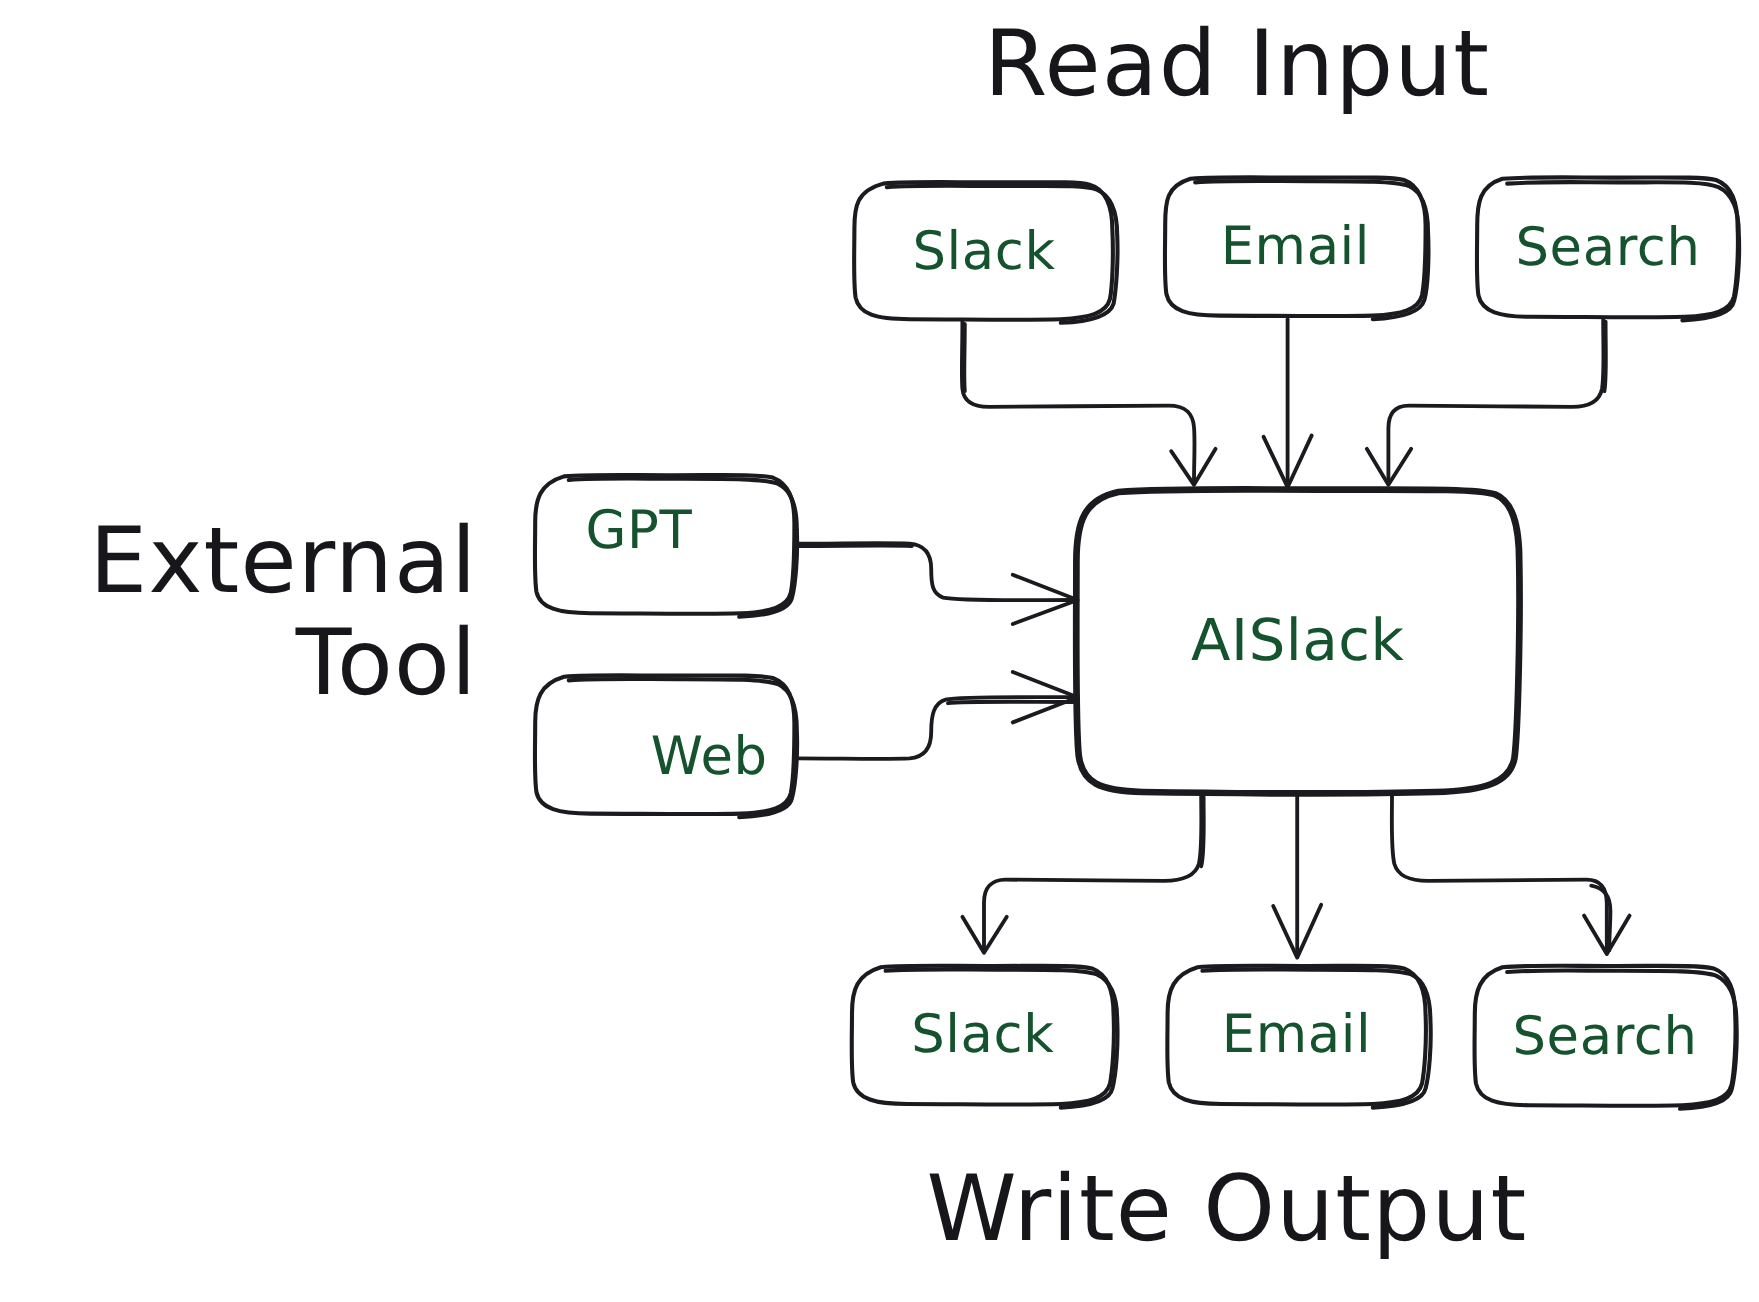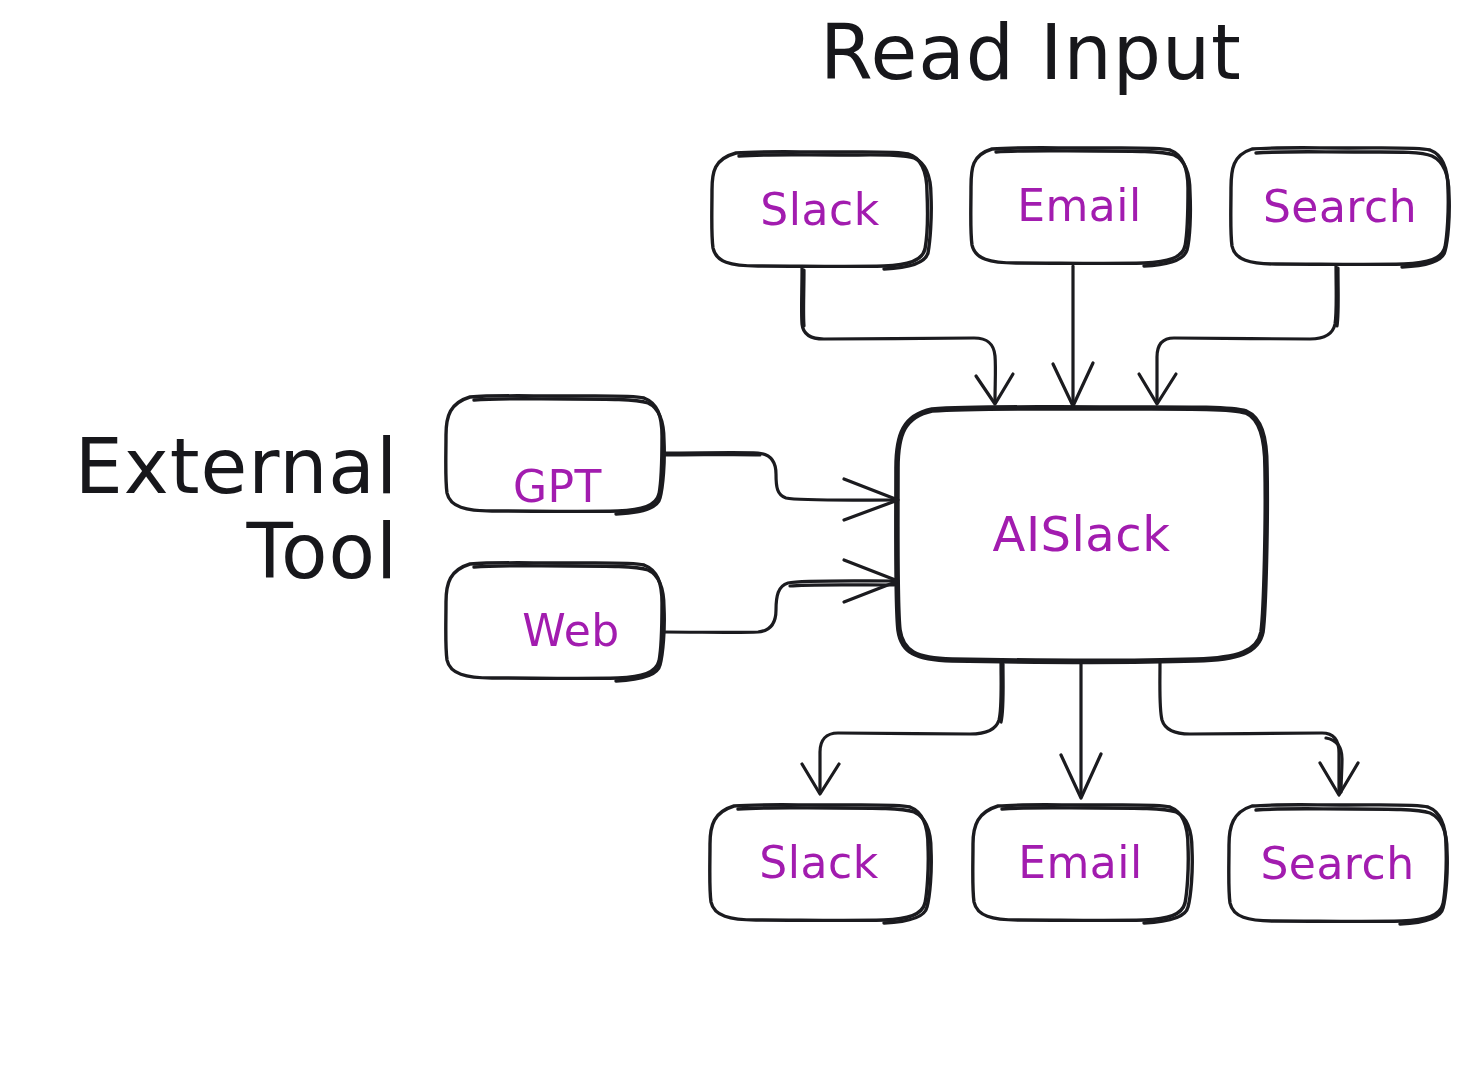--- a/index.html
+++ b/index.html
@@ -24,21 +24,21 @@
     top: 0;
     width: 1466px;
     height: 1085px;
   }
   .node-label {
     position: absolute;
     display: flex;
     align-items: center;
     justify-content: center;
     font-family: "DejaVu Sans", sans-serif;
-    color: #a21caf;
+    color: #14532d;
     white-space: pre;
     pointer-events: none;
   }
   .node-label.n-small {
     font-size: 44px;
     letter-spacing: 0.5px;
   }
   .node-label.n-center {
     font-size: 48px;
     line-height: 1.22;
@@ -222,27 +222,28 @@
       </g>
 
     </g>
   </svg>
 
   <div class="section-title" style="left:820px; top:8px;">Read Input</div>
 
   <div class="section-title tl-two" style="left:8px; top:424px; width:390px;">External
 Tool</div>
 
+  <div class="section-title" style="left:772px; top:962px;">Write Output</div>
 
   <div class="node-label n-small" style="left:712px; top:152px; width:216px; height:114px;">Slack</div>
   <div class="node-label n-small" style="left:971px; top:148px; width:217px; height:115px;">Email</div>
   <div class="node-label n-small" style="left:1231px; top:148px; width:218px; height:116px;">Search</div>
 
-  <div class="node-label n-small" style="left:459px; top:396px; width:197px; height:92px;margin-top:44px;">GPT</div>
-  <div class="node-label n-small" style="left:446px; top:582px; width:250px; height:96px;">Web</div>
+  <div class="node-label n-small" style="left:434px; top:396px; width:197px; height:92px;">GPT</div>
+  <div class="node-label n-small" style="left:446px; top:582px; width:250px; height:96px;padding-left:20px;">Web</div>
 
   <div class="node-label n-center" style="left:897px; top:408px; width:369px; height:252px;">
     <span>AI</span>
     <span>Slack</span>
   </div>
 
   <div class="node-label n-small" style="left:710px; top:805px; width:218px; height:115px;">Slack</div>
   <div class="node-label n-small" style="left:973px; top:805px; width:215px; height:115px;">Email</div>
   <div class="node-label n-small" style="left:1229px; top:805px; width:217px; height:116px;">Search</div>
 

